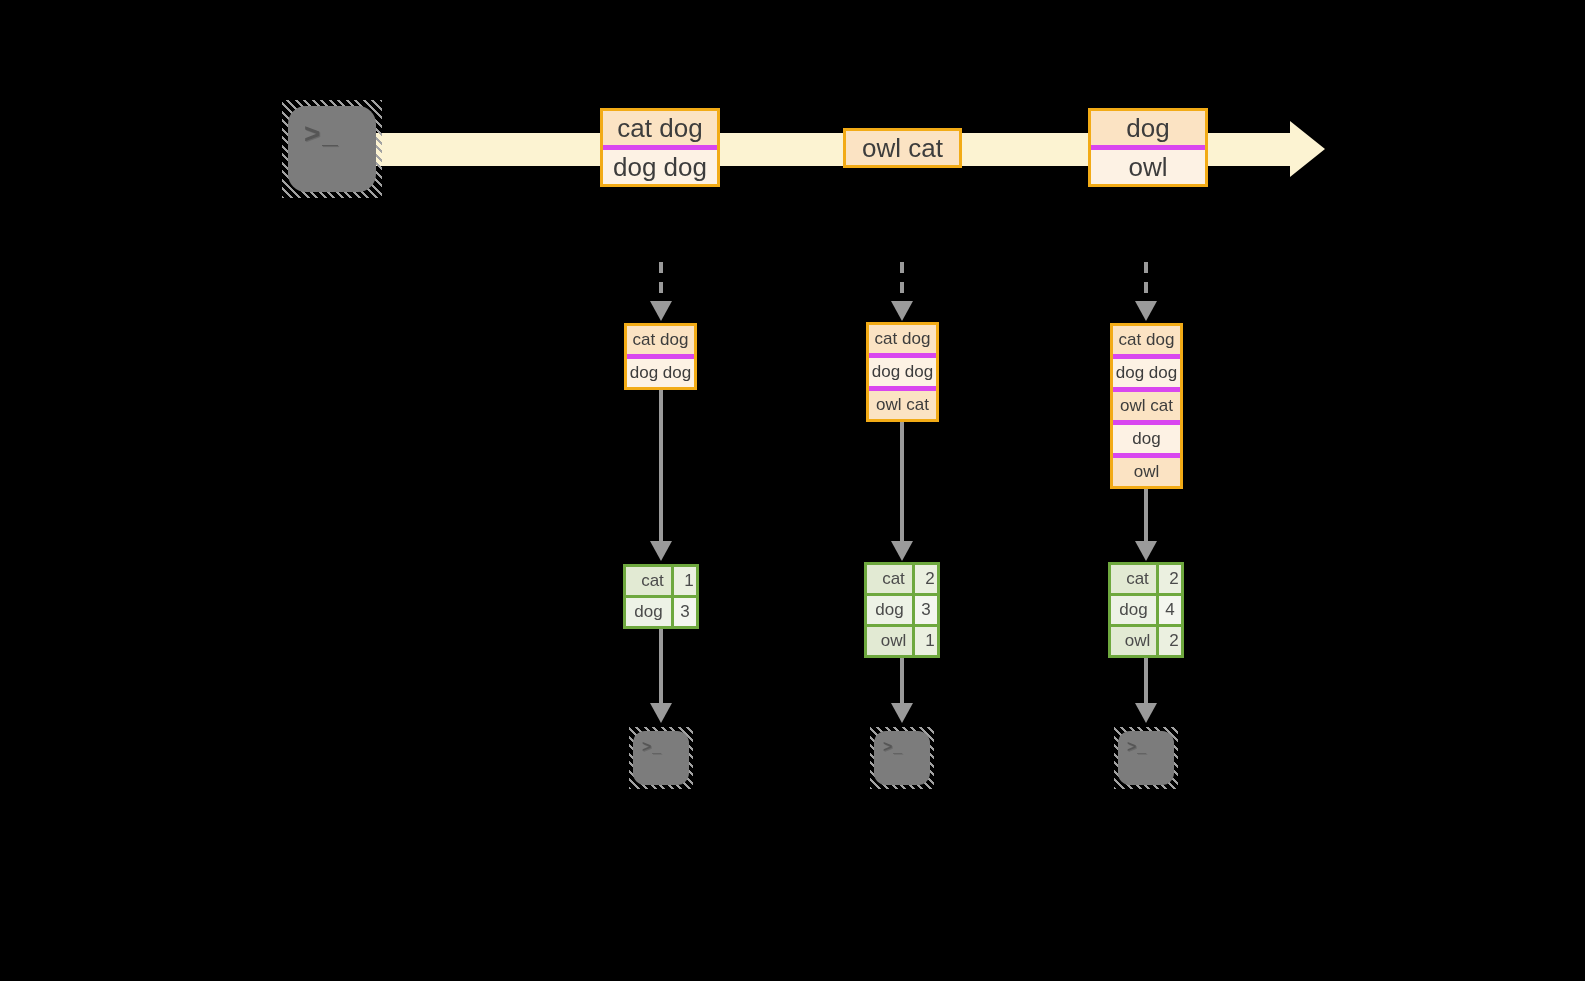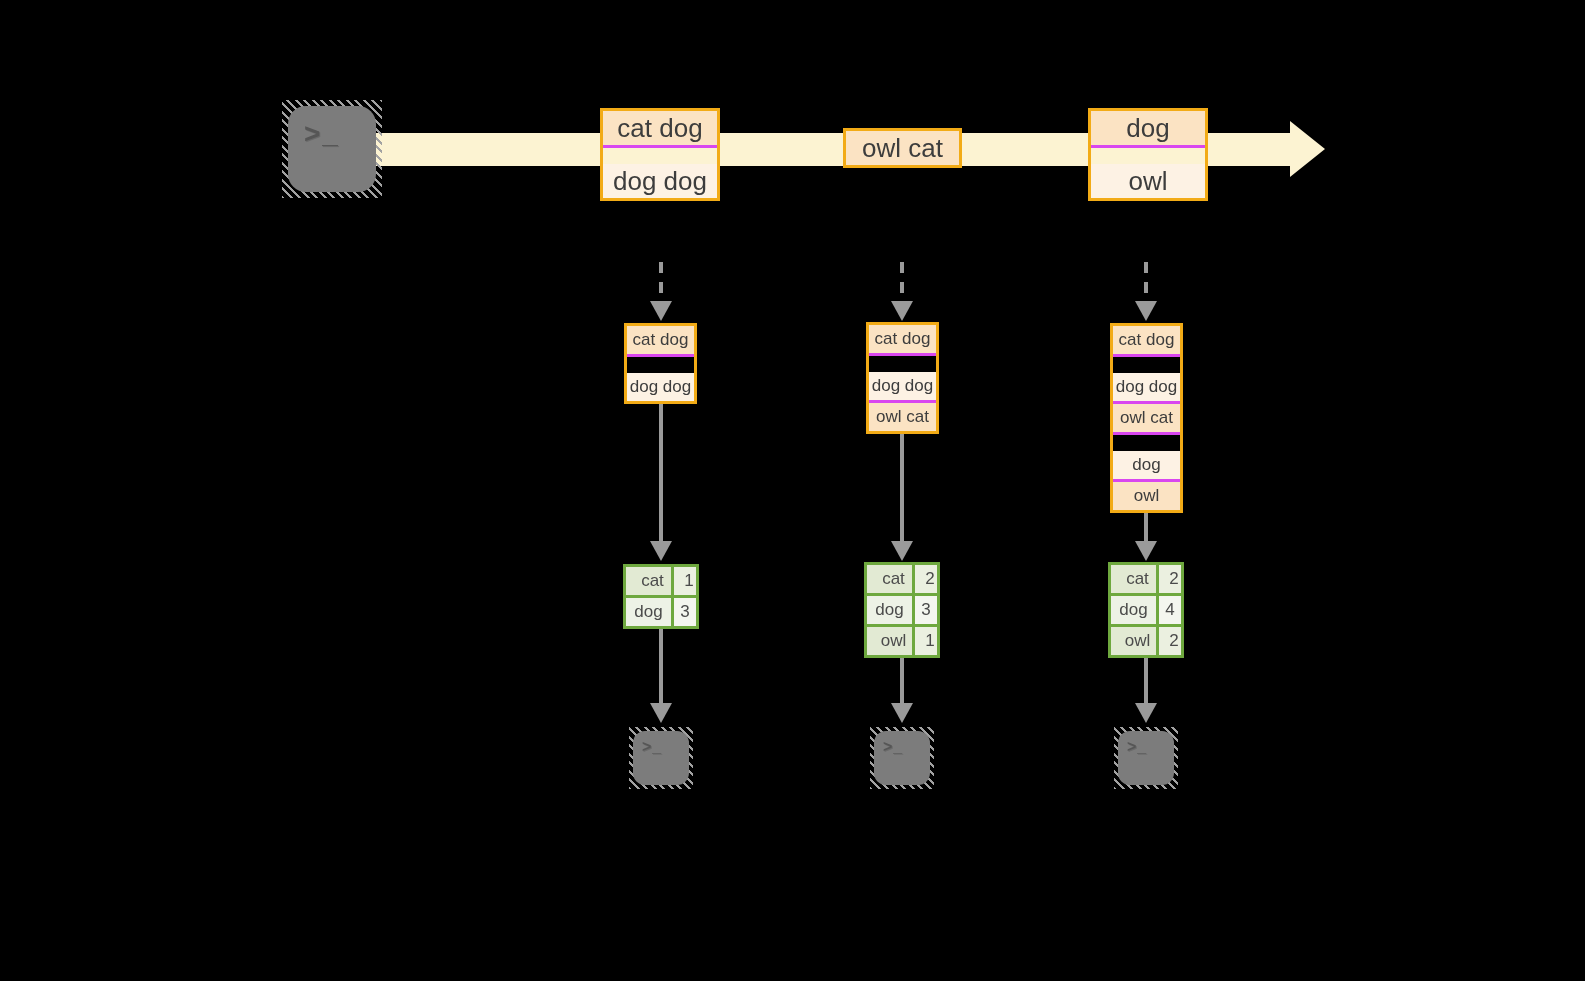--- a/index.html
+++ b/index.html
@@ -30,27 +30,27 @@
     border-top:28px solid transparent;border-bottom:28px solid transparent;
     border-left:35px solid #fcf3d2;
   }
   
   .obox{
     position:absolute;box-sizing:border-box;border:3px solid #f2ab16;z-index:2;
     display:flex;flex-direction:column;
   }
   .obox .orow{
     display:flex;align-items:center;justify-content:center;
-    color:#3d3d3d;border-bottom:3px solid #d946ef;
+    color:#3d3d3d;border-bottom:5px solid #d946ef;
   }
   .obox .orow:last-child{border-bottom:none;}
   .obox.big .orow{height:34px;font-size:26px;}
   .obox.small .orow{height:28px;font-size:17px;}
   .fill-a{background:#fbe3c3;}
-  .fill-b{background:#fdf2e4;margin-top:16px;}
+  .fill-b{background:#fdf2e4;}
   
   .vline{position:absolute;width:4px;background:#9a9a9a;z-index:1;}
   .vdash{
     position:absolute;width:4px;z-index:1;
     background:repeating-linear-gradient(to bottom,#9a9a9a 0 11px,transparent 11px 20px);
   }
   .ahead{
     position:absolute;width:0;height:0;z-index:1;
     border-left:11px solid transparent;border-right:11px solid transparent;
     border-top:20px solid #9a9a9a;

